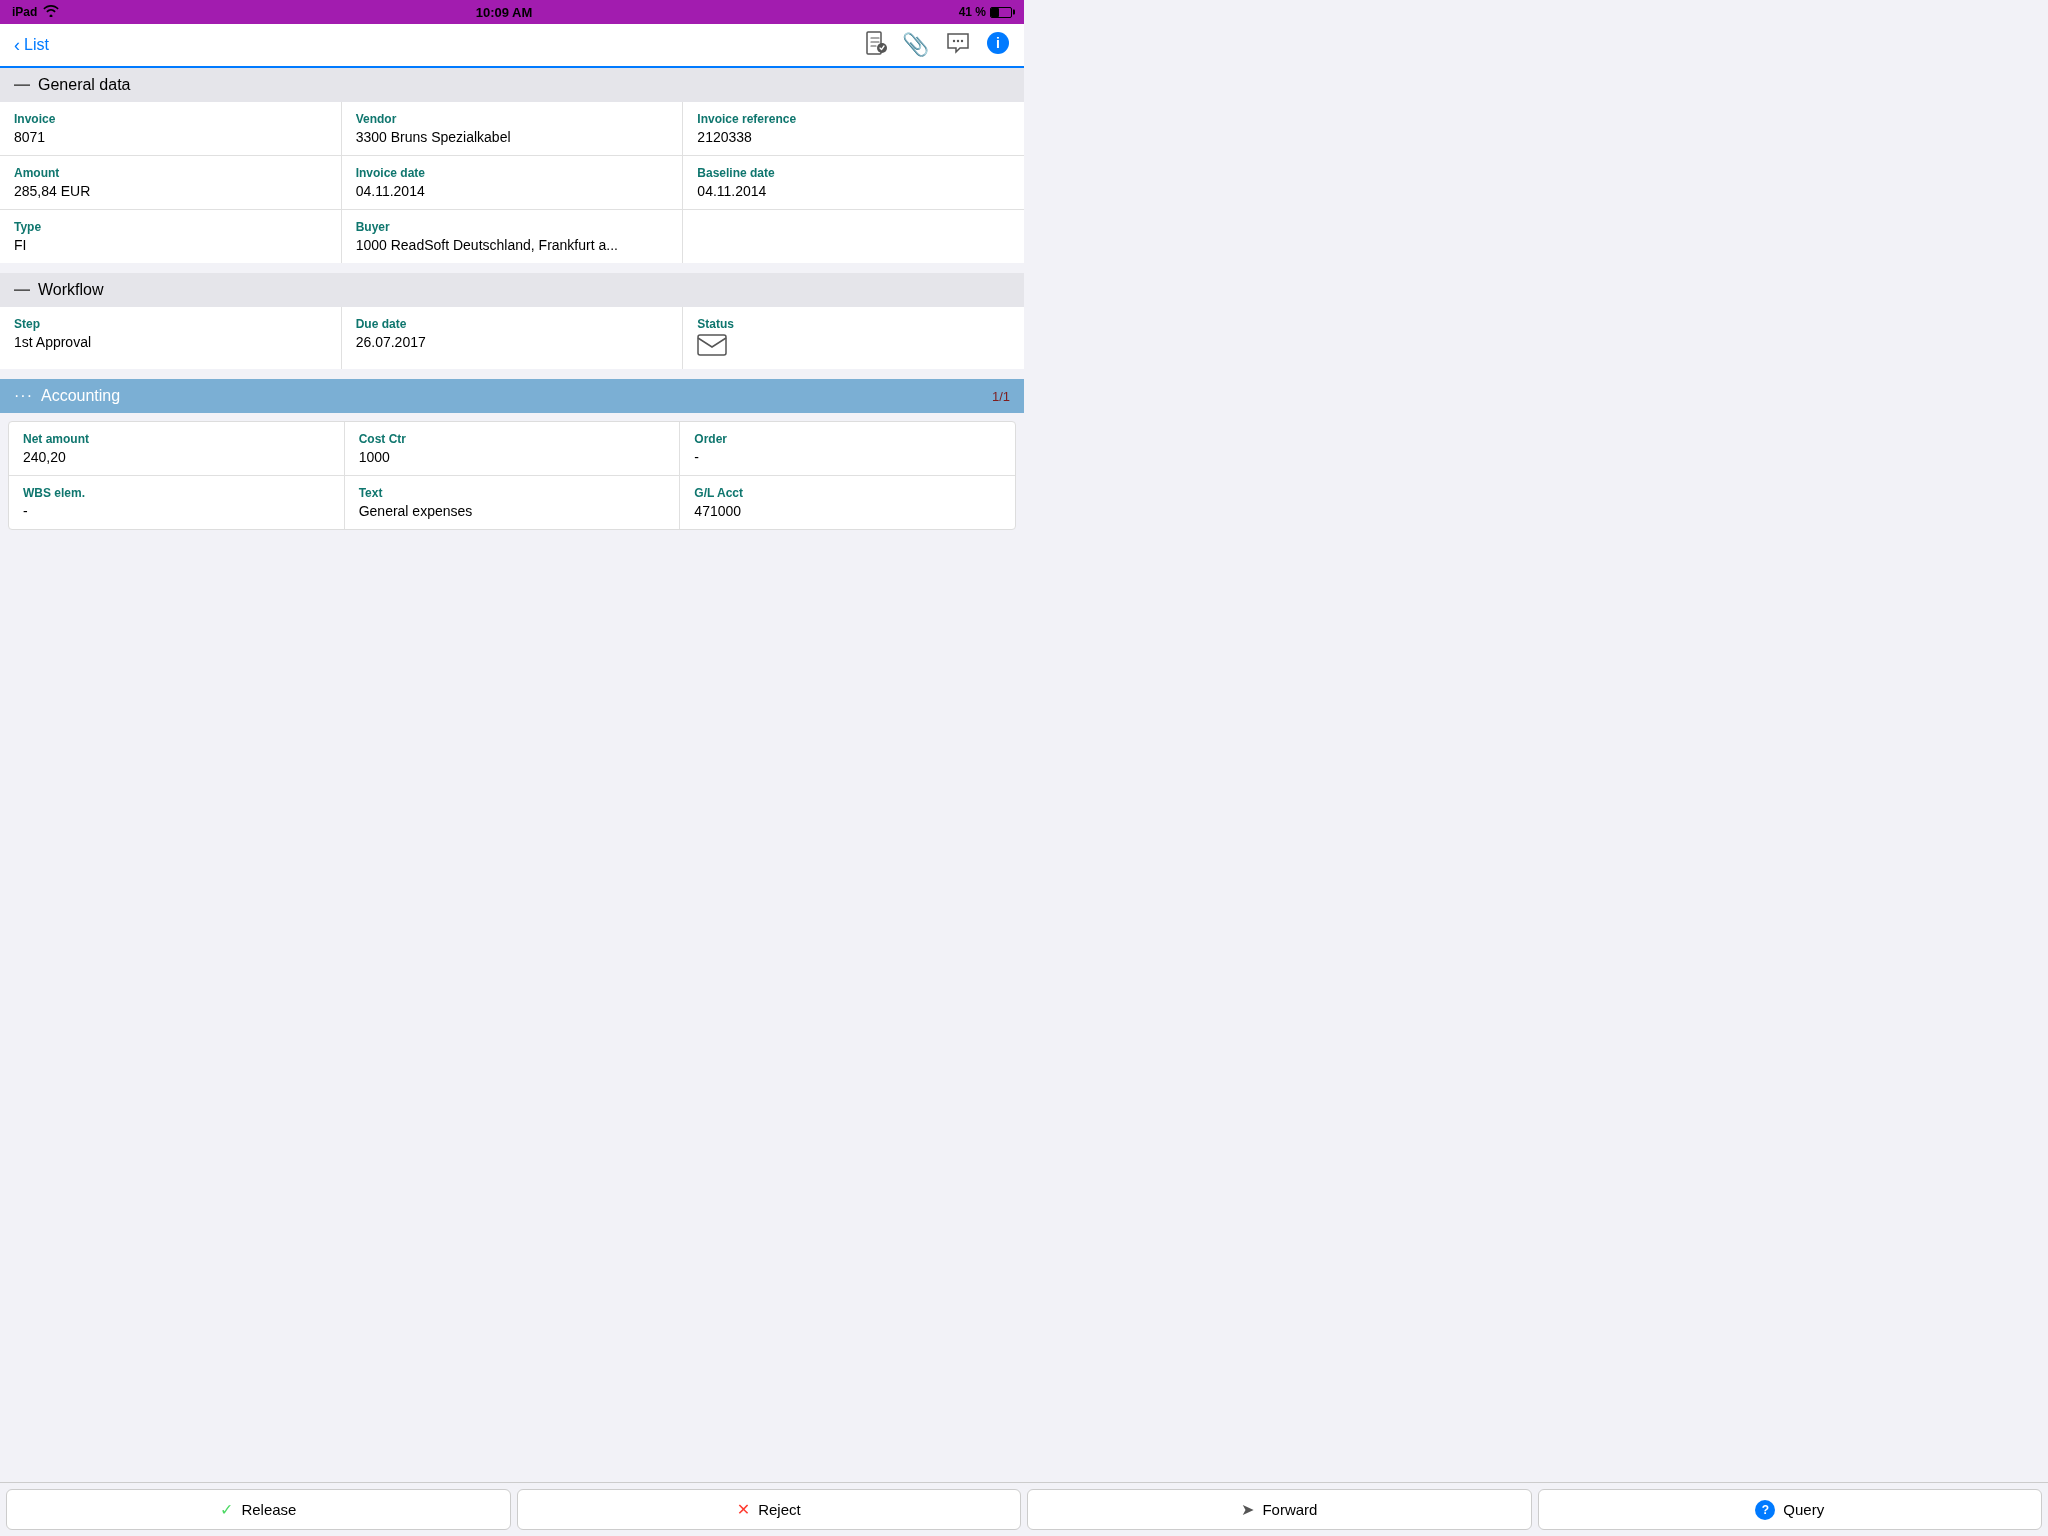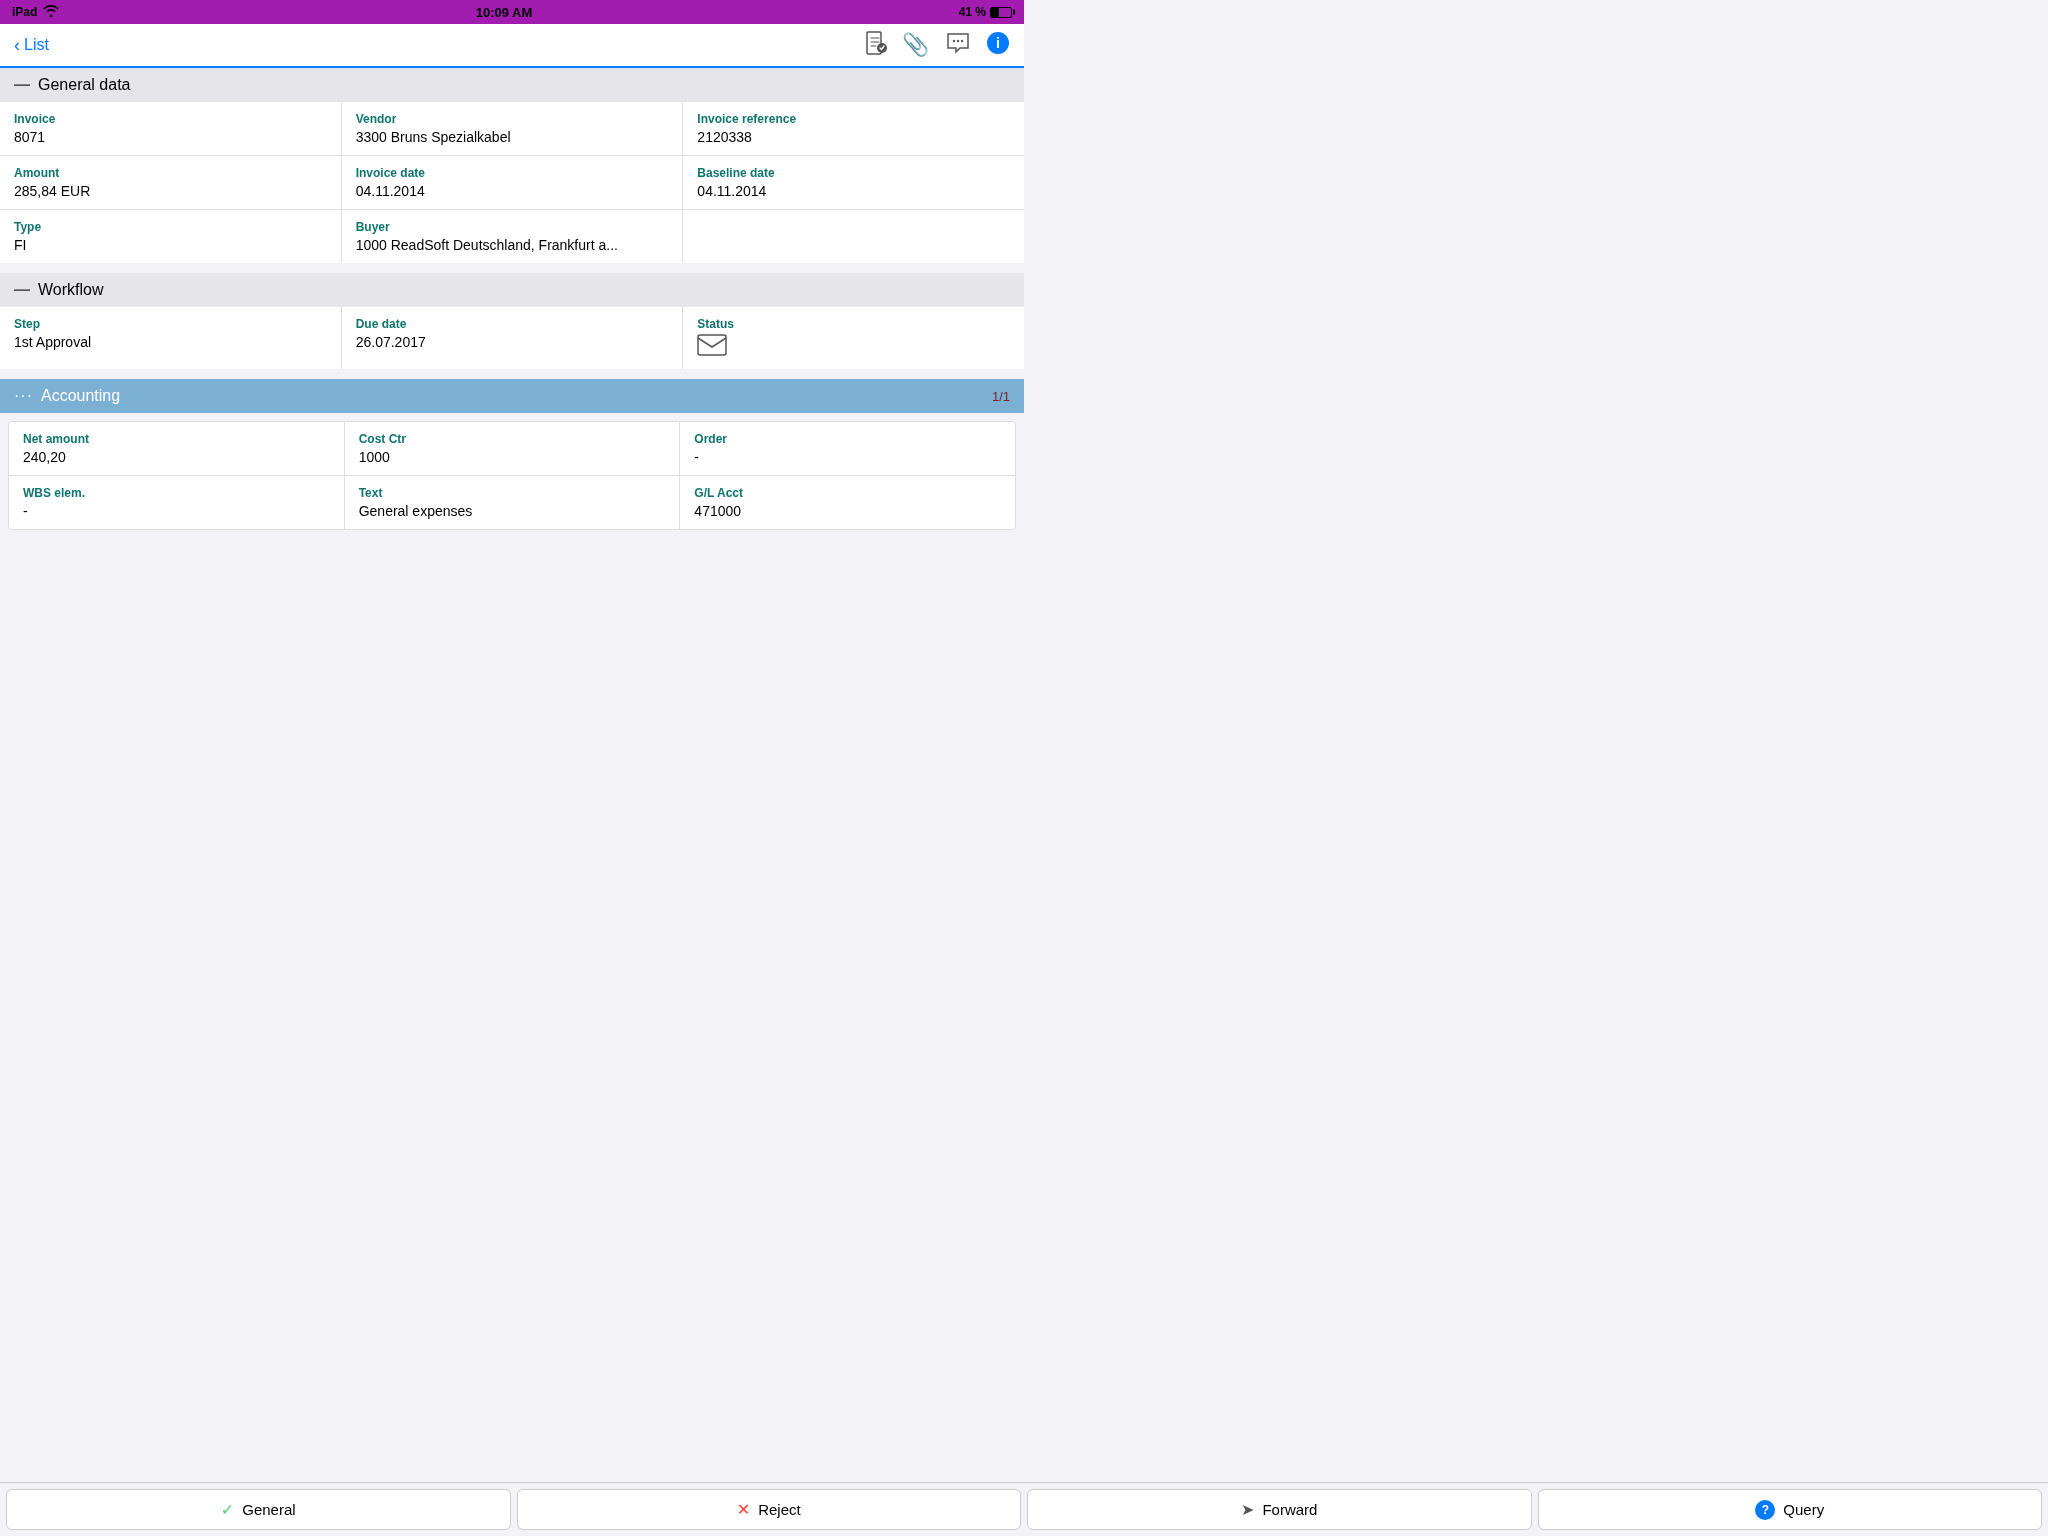--- a/index.html
+++ b/index.html
@@ -372,21 +372,21 @@
         <div class="data-value">471000</div>
       </div>
     </div>
   </div>
 
 </div>
 
 <div class="bottom-toolbar">
   <button class="toolbar-btn">
     <span class="btn-icon-green">✓</span>
-    <span>General</span>
+    <span>Release</span>
   </button>
   <button class="toolbar-btn">
     <span class="btn-icon-red">✕</span>
     <span>Reject</span>
   </button>
   <button class="toolbar-btn">
     <span class="btn-icon-dark">➤</span>
     <span>Forward</span>
   </button>
   <button class="toolbar-btn">

